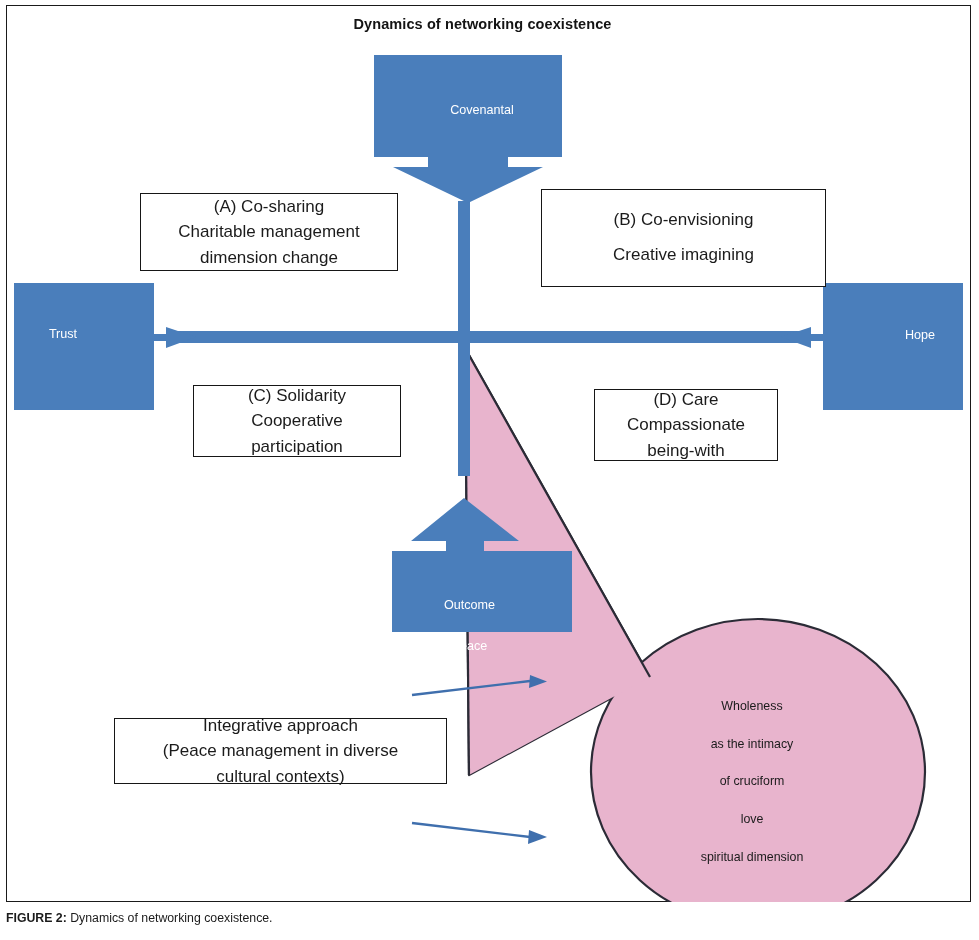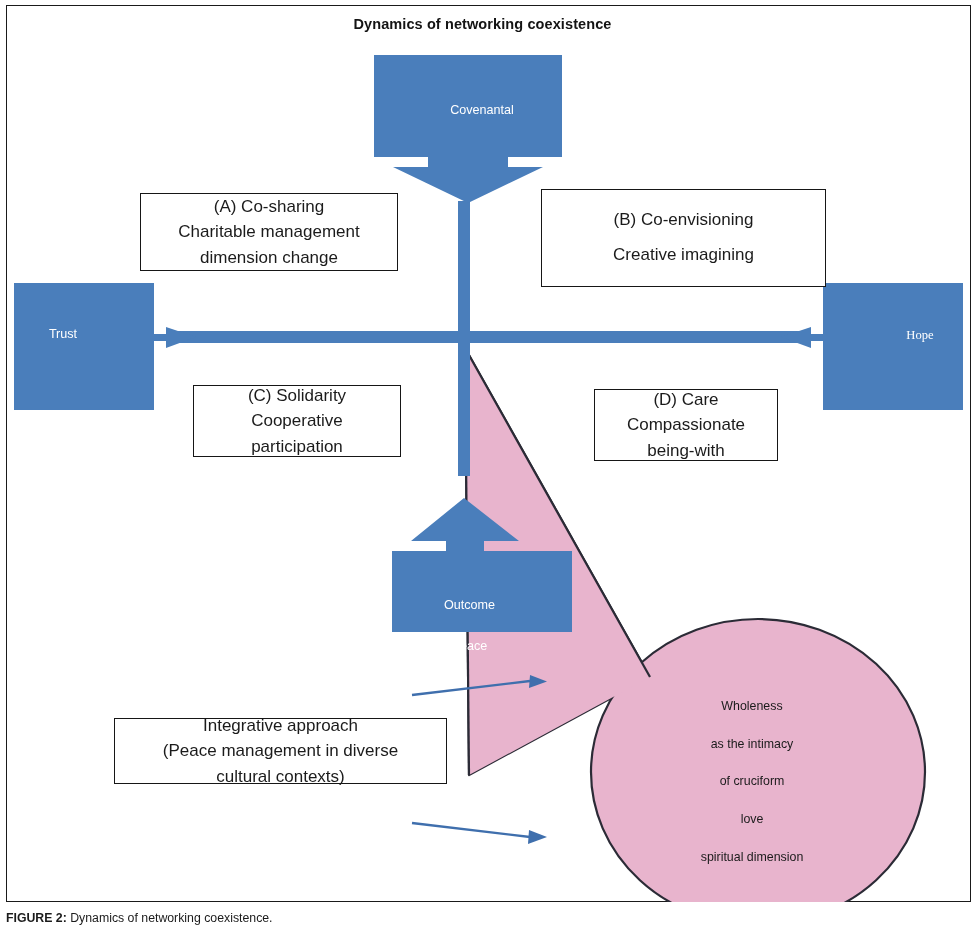--- a/index.html
+++ b/index.html
@@ -77,21 +77,21 @@
     position: absolute;
     color: #ffffff;
     font-size: 12.6px;
     line-height: 1.62;
     text-align: center;
     pointer-events: none;
     white-space: pre-line;
   }
   .txt-covenantal { left: 375px; top: 80px;  width: 190px; padding-left: 12px; }
   .txt-trust      { left: 14px;  top: 324px; width: 98px;  }
-  .txt-hope       { left: 871px; top: 325px; width: 98px; font-family: Liberation Serif, serif;  }
+  .txt-hope       { left: 871px; top: 325px; width: 98px;  }
   .txt-outcome    { left: 392px; top: 575px; width: 155px; }
 
   
   .txt-wholeness {
     position: absolute;
     left: 649px;
     top: 678px;
     width: 206px;
     text-align: center;
     font-size: 12.4px;

